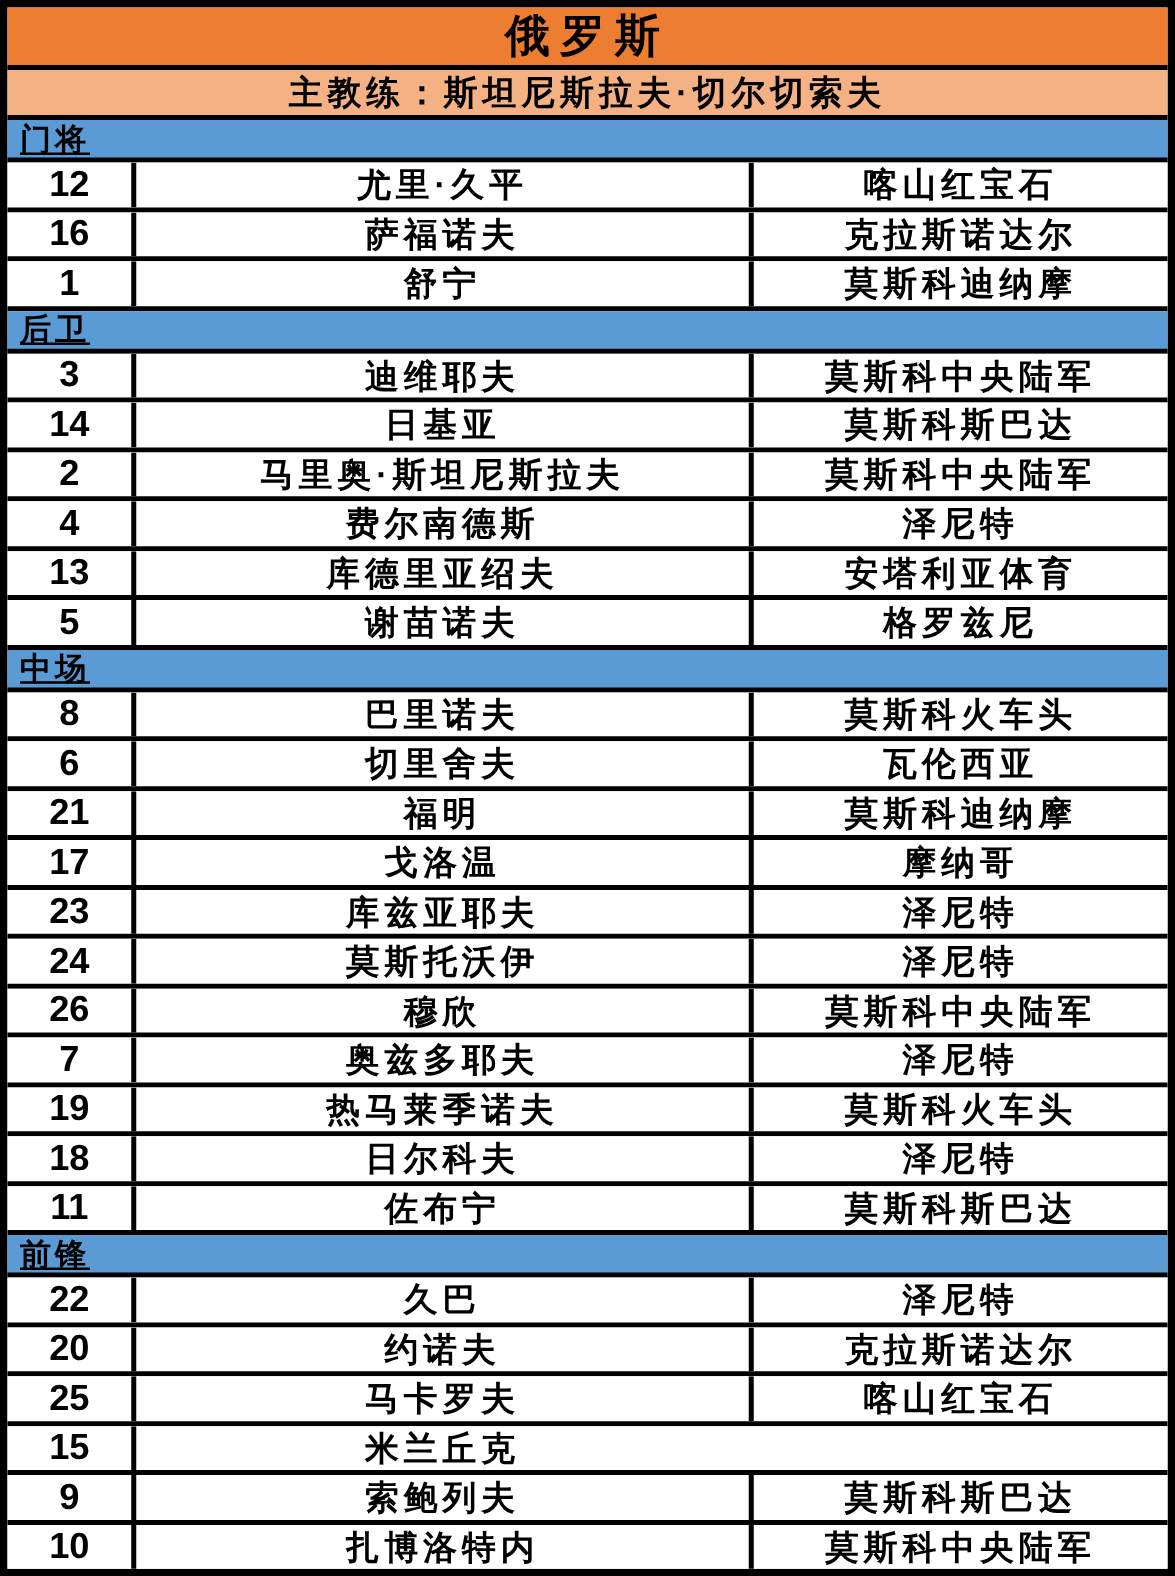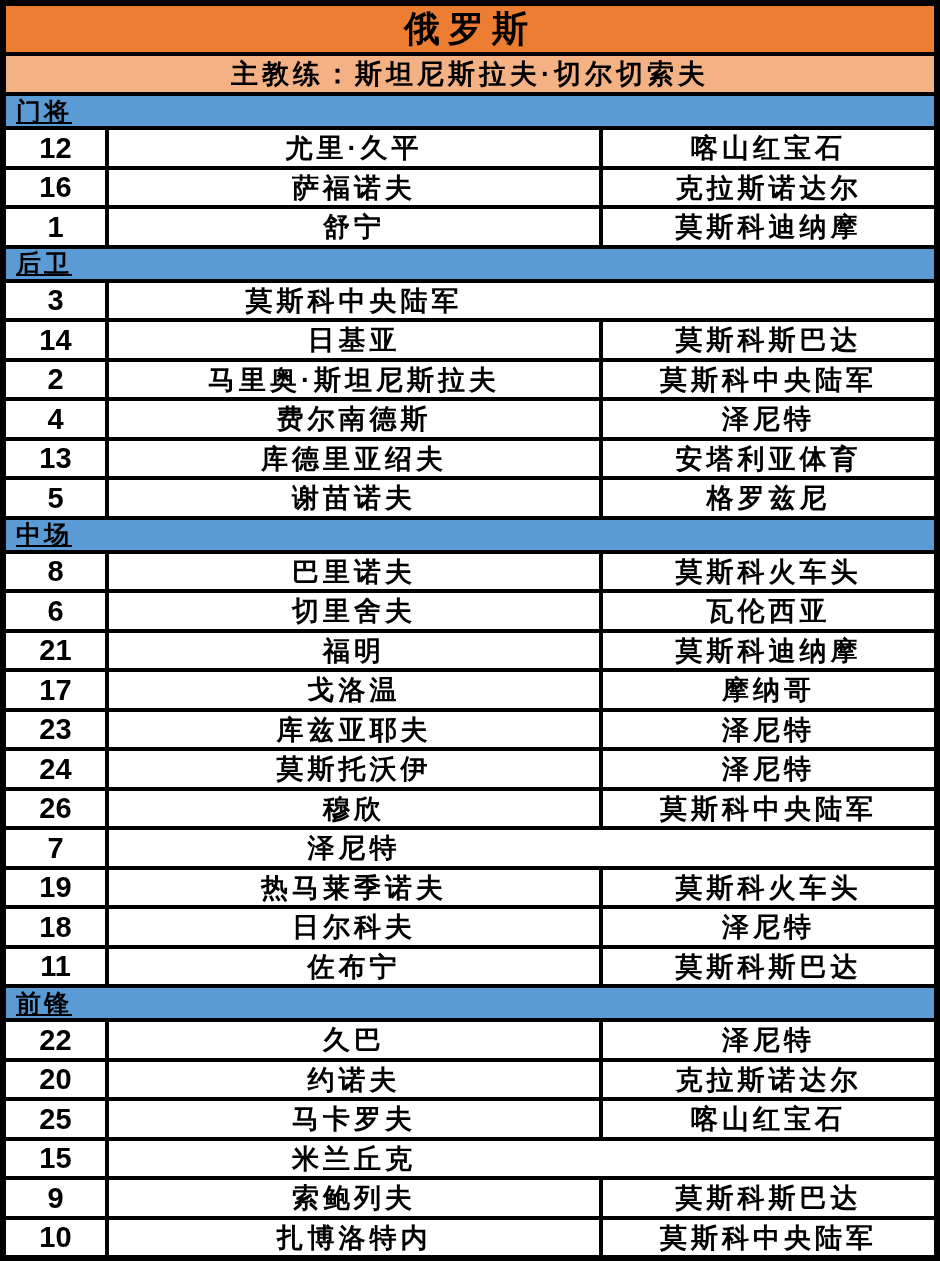--- a/index.html
+++ b/index.html
@@ -123,20 +123,21 @@
 </div>
   </div>
 
   <div class="section">
     <div class="row section-row">
       <span>后卫</span>
     </div>
     <div class="players">
   <div class="row player-row">
     <div class="cell num">3</div>
+    <div class="cell name">迪维耶夫</div>
     <div class="cell club">莫斯科中央陆军</div>
   </div>
 
   <div class="row player-row">
     <div class="cell num">14</div>
     <div class="cell name">日基亚</div>
     <div class="cell club">莫斯科斯巴达</div>
   </div>
 
   <div class="row player-row">
@@ -207,20 +208,21 @@
   </div>
 
   <div class="row player-row">
     <div class="cell num">26</div>
     <div class="cell name">穆欣</div>
     <div class="cell club">莫斯科中央陆军</div>
   </div>
 
   <div class="row player-row">
     <div class="cell num">7</div>
+    <div class="cell name">奥兹多耶夫</div>
     <div class="cell club">泽尼特</div>
   </div>
 
   <div class="row player-row">
     <div class="cell num">19</div>
     <div class="cell name">热马莱季诺夫</div>
     <div class="cell club">莫斯科火车头</div>
   </div>
 
   <div class="row player-row">

